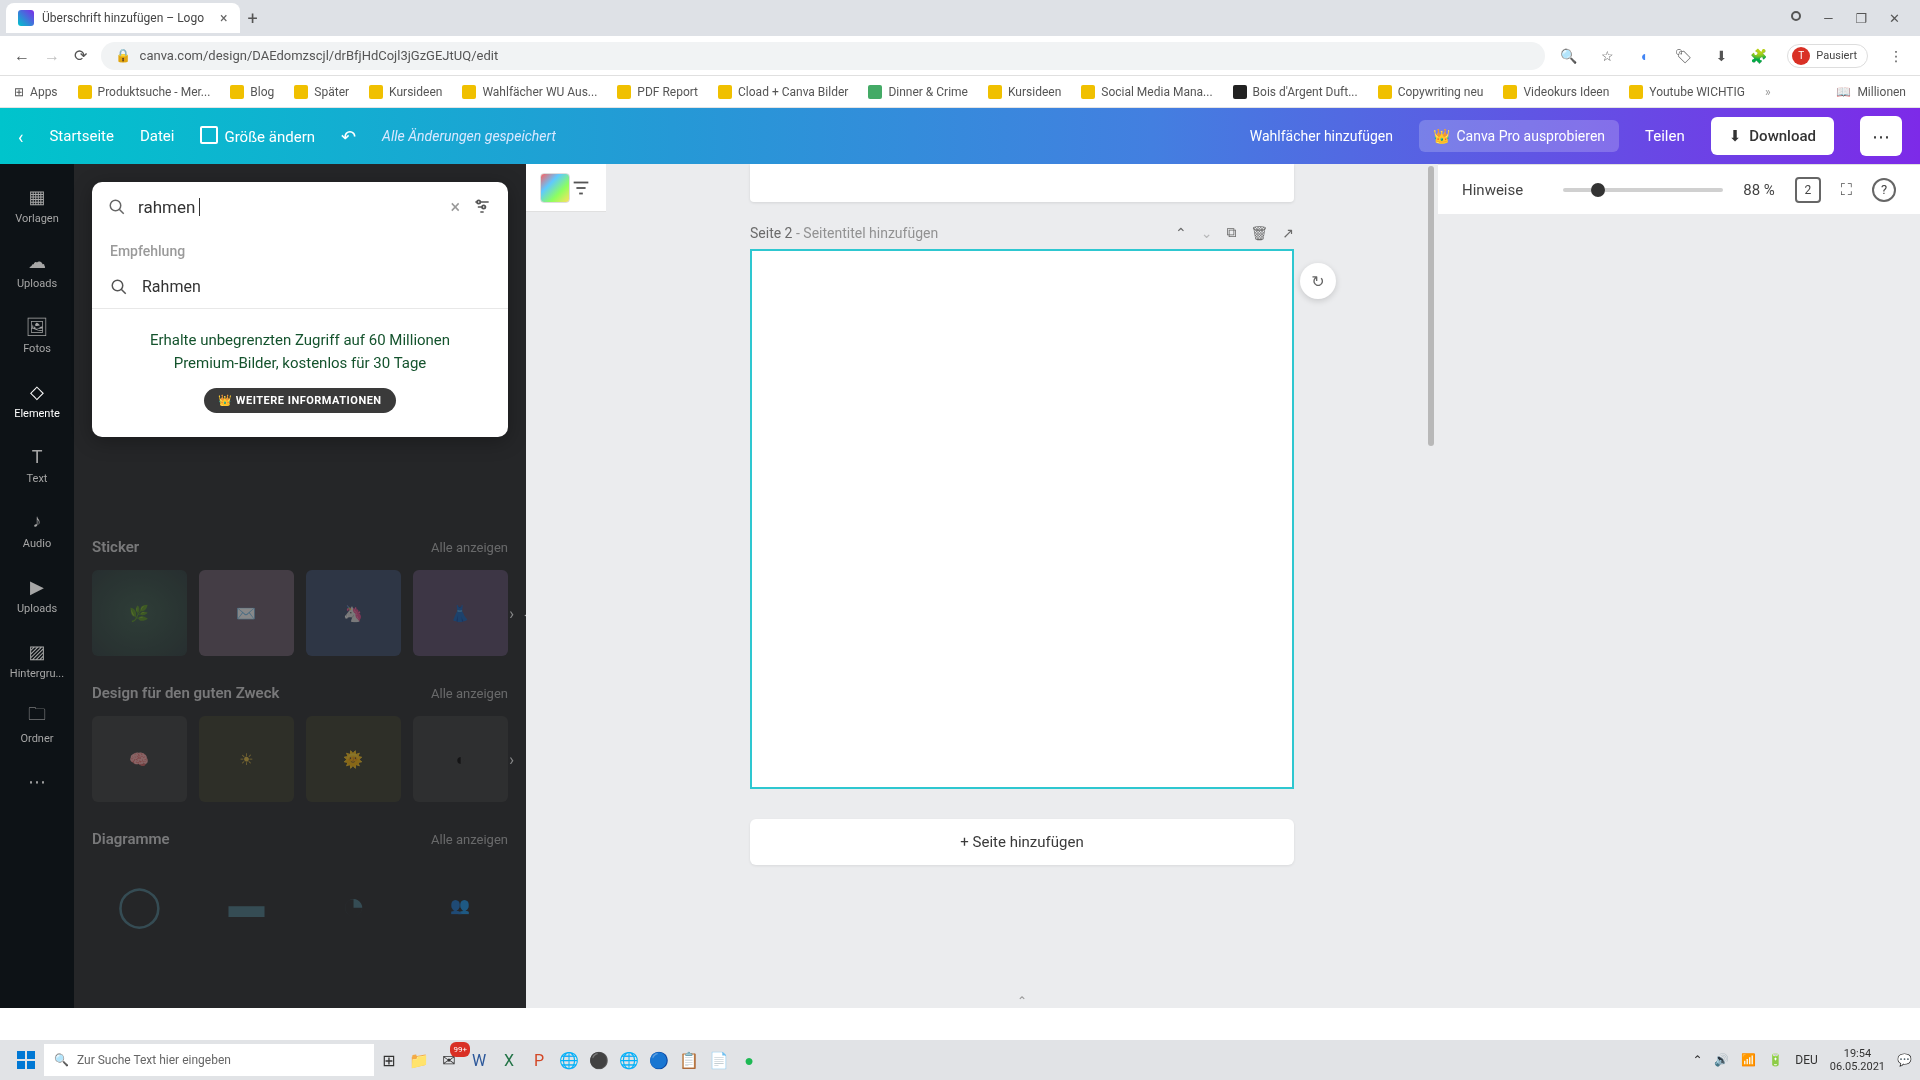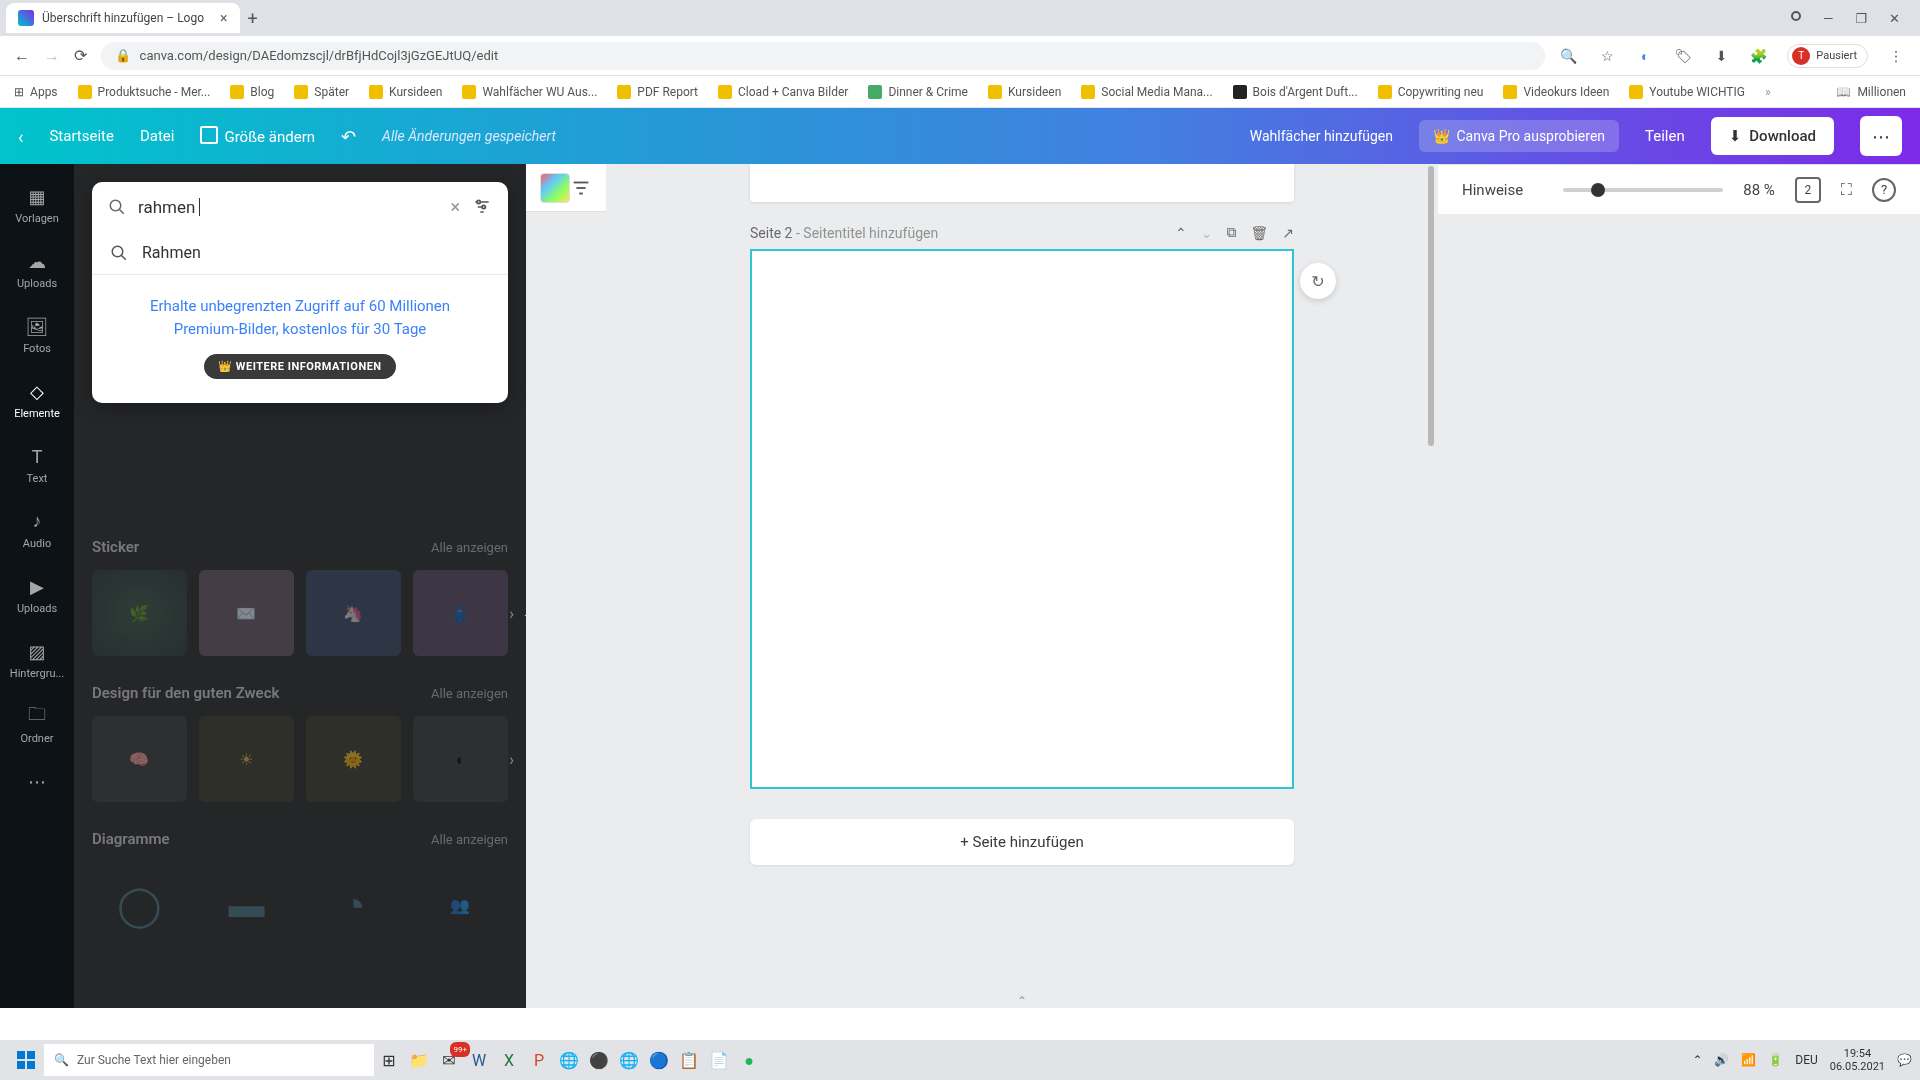--- a/index.html
+++ b/index.html
@@ -52,21 +52,21 @@
 .panel { width: 452px; background: #252628; position: relative; padding: 18px; }
 .search-dropdown { position: absolute; top: 18px; left: 18px; right: 18px; background: #fff; border-radius: 10px; box-shadow: 0 4px 20px rgba(0,0,0,.3); z-index: 10; overflow: hidden; }
 .search-box { display: flex; align-items: center; padding: 14px 16px; gap: 12px; }
 .search-input { flex: 1; border: none; outline: none; font-size: 17px; color: #333; }
 .search-cursor { display: inline-block; width: 1px; height: 18px; background: #333; margin-left: 4px; vertical-align: -3px; }
 .clear-x { color: #999; font-size: 18px; }
 .filter-icon { width: 20px; height: 20px; color: #555; }
 .rec-label { padding: 12px 18px 6px; color: #9a9a9a; font-size: 14px; font-weight: 500; }
 .sug-item { display: flex; align-items: center; padding: 12px 18px; gap: 14px; font-size: 16px; color: #333; cursor: pointer; }
 .premium-box { border-top: 1px solid #e8e8e8; padding: 20px 28px 24px; text-align: center; }
-.premium-text { font-size: 15px; color: #3b82f6; line-height: 1.5; margin-bottom: 14px; }
+.premium-text { font-size: 15px; color: #14532d; line-height: 1.5; margin-bottom: 14px; }
 .premium-btn { display: inline-block; background: #3a3a3a; color: #fff; font-size: 11px; letter-spacing: .5px; font-weight: 700; padding: 6px 14px; border-radius: 14px; }
 
 .panel-content { padding-top: 356px; opacity: .45; text-align: right; }
 .section-header { display: flex; justify-content: space-between; align-items: center; color: #ddd; margin-bottom: 14px; }
 .section-title { font-size: 15px; font-weight: 600; }
 .see-all { font-size: 13px; color: #bbb; }
 .thumbs { display: flex; gap: 12px; margin-bottom: 28px; position: relative; }
 .thumb { width: 96px; height: 86px; border-radius: 6px; display: flex; align-items: center; justify-content: center; }
 .thumb-nav { position: absolute; right: -6px; top: 50%; transform: translateY(-50%); color: #fff; font-size: 16px; z-index: 2; }
 .panel-collapse { position: absolute; right: -12px; top: 426px; width: 20px; height: 48px; background: #252628; border-radius: 0 10px 10px 0; display: flex; align-items: center; justify-content: center; color: #aaa; font-size: 10px; }
@@ -295,20 +295,21 @@
         <span class="search-input"><span>rahmen</span><span class="search-cursor"></span></span>
         <span class="clear-x">×</span>
         <svg class="filter-icon" viewBox="0 0 24 24" fill="none" stroke="#555" stroke-width="2">
             <line x1="4" y1="6" x2="20" y2="6"></line>
             <line x1="7" y1="12" x2="17" y2="12"></line>
             <line x1="10" y1="18" x2="14" y2="18"></line>
             <circle cx="8" cy="6" r="2" fill="#fff"></circle>
             <circle cx="14" cy="12" r="2" fill="#fff"></circle>
           </svg>
       </div>
+      <div class="rec-label">Empfehlung</div>
       <div class="sug-item">
         <svg width="18" height="18" viewBox="0 0 24 24" fill="none" stroke="#555" stroke-width="2">
             <circle cx="10" cy="10" r="7"></circle>
             <line x1="21" y1="21" x2="15" y2="15"></line>
           </svg>
         <span>Rahmen</span>
       </div>
       <div class="premium-box">
         <div class="premium-text">Erhalte unbegrenzten Zugriff auf 60 Millionen Premium-Bilder, kostenlos für 30 Tage</div>
         <span class="premium-btn"><span class="crown">👑</span> <span>WEITERE INFORMATIONEN</span></span>

